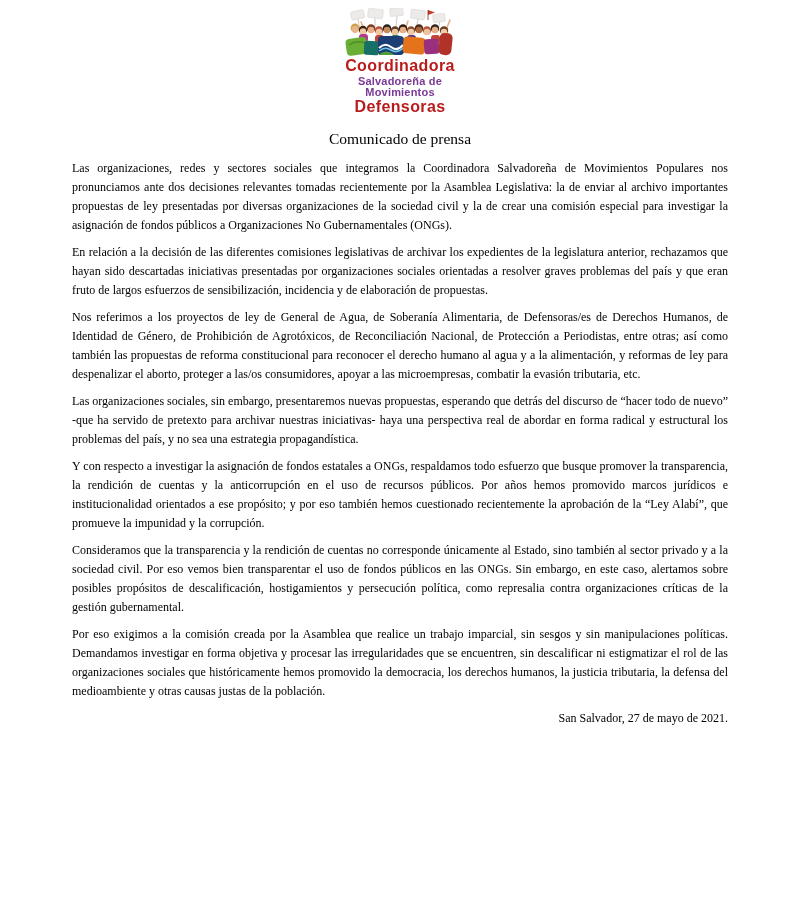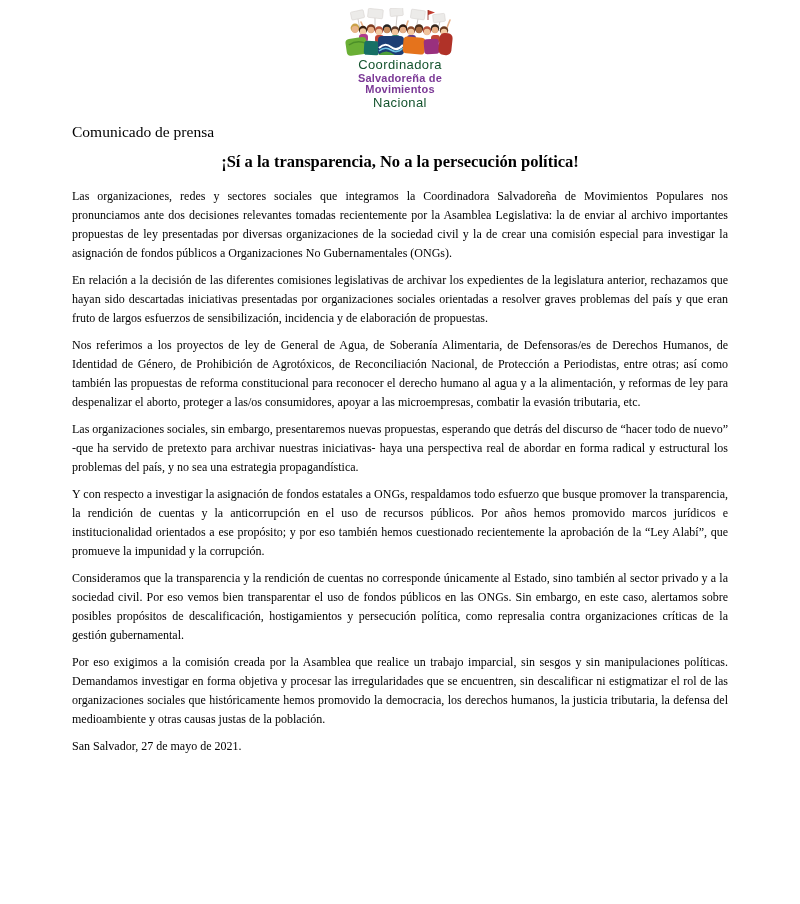--- a/index.html
+++ b/index.html
@@ -15,54 +15,54 @@
   }
   .logo {
     width: 130px;
     margin: 0 auto;
     text-align: center;
     line-height: 1;
   }
   .logo svg { display: block; margin: 0 auto; }
   .logo-title {
     font-family: "Liberation Sans", sans-serif;
-    font-weight: normal;
-    font-size: 13px;
+    font-weight: bold;
+    font-size: 16px;
     letter-spacing: 0.4px;
-    color: #14532d;
+    color: #b91c1c;
     line-height: 1.05;
   }
   .logo-subtitle {
     font-family: "Liberation Sans", sans-serif;
     font-weight: bold;
     font-size: 11px;
     letter-spacing: 0.2px;
     color: #7b3996;
     margin: 1px 0 1px 0;
   }
   .kicker {
-    text-align: left;
+    text-align: center;
     font-size: 15.5px;
     margin: 14px 0 11px 0;
   }
   .headline {
     text-align: center;
     font-size: 16.5px;
     font-weight: bold;
     font-family: "Liberation Serif", serif;
     margin: 0 0 15px 0;
   }
   .doc-body p {
     font-size: 12px;
     line-height: 19px;
     text-align: justify;
     margin: 0 0 8px 0;
   }
   .doc-body p.dateline {
-    text-align: left;
+    text-align: right;
     margin-top: 2px;
   }
 </style>
 </head>
 <body>
 
 <div class="page">
 
   <div class="logo">
     <svg width="110" height="50" viewBox="0 0 110 50" aria-hidden="true">
@@ -133,25 +133,24 @@
       <rect x="33" y="28" width="26" height="19" rx="4" fill="#1c3e74"></rect>
       <path d="M34,40 q6,-6 12,-1 q6,5 12,-2" stroke="#ffffff" stroke-width="2" fill="none"></path>
       <path d="M34,43 q6,-5 12,-1 q6,4 12,-2" stroke="#6ec3e6" stroke-width="1.6" fill="none"></path>
       <path d="M33,47 q8,-7 17,0 z" fill="#4f9e3a"></path>
       <rect x="58" y="29" width="22" height="17" rx="4" fill="#e5731c" transform="rotate(5 69 38)"></rect>
       <rect x="79" y="31" width="15" height="15" rx="3" fill="#99307e" transform="rotate(-4 86 38)"></rect>
       <rect x="94" y="25" width="13" height="22" rx="5" fill="#b03228" transform="rotate(6 100 36)"></rect>
     </svg>
     <div class="logo-title">Coordinadora</div>
     <div class="logo-subtitle">Salvadoreña de Movimientos</div>
-    <div class="logo-title">Nacional</div>
+    <div class="logo-title">Defensoras</div>
   </div>
 
   <p class="kicker">Comunicado de prensa</p>
-  <h1 class="headline">¡Sí a la transparencia, No a la persecución política!</h1>
 
   <div class="doc-body">
     <p>Las organizaciones, redes y sectores sociales que integramos la Coordinadora Salvadoreña de Movimientos Populares nos pronunciamos ante dos decisiones relevantes tomadas recientemente por la Asamblea Legislativa: la de enviar al archivo importantes propuestas de ley presentadas por diversas organizaciones de la sociedad civil y la de crear una comisión especial para investigar la asignación de fondos públicos a Organizaciones No Gubernamentales (ONGs).</p>
     <p>En relación a la decisión de las diferentes comisiones legislativas de archivar los expedientes de la legislatura anterior, rechazamos que hayan sido descartadas iniciativas presentadas por organizaciones sociales orientadas a resolver graves problemas del país y que eran fruto de largos esfuerzos de sensibilización, incidencia y de elaboración de propuestas.</p>
     <p>Nos referimos a los proyectos de ley de General de Agua, de Soberanía Alimentaria, de Defensoras/es de Derechos Humanos, de Identidad de Género, de Prohibición de Agrotóxicos, de Reconciliación Nacional, de Protección a Periodistas, entre otras; así como también las propuestas de reforma constitucional para reconocer el derecho humano al agua y a la alimentación, y reformas de ley para despenalizar el aborto, proteger a las/os consumidores, apoyar a las microempresas, combatir la evasión tributaria, etc.</p>
     <p>Las organizaciones sociales, sin embargo, presentaremos nuevas propuestas, esperando que detrás del discurso de “hacer todo de nuevo” -que ha servido de pretexto para archivar nuestras iniciativas- haya una perspectiva real de abordar en forma radical y estructural los problemas del país, y no sea una estrategia propagandística.</p>
     <p>Y con respecto a investigar la asignación de fondos estatales a ONGs, respaldamos todo esfuerzo que busque promover la transparencia, la rendición de cuentas y la anticorrupción en el uso de recursos públicos. Por años hemos promovido marcos jurídicos e institucionalidad orientados a ese propósito; y por eso también hemos cuestionado recientemente la aprobación de la “Ley Alabí”, que promueve la impunidad y la corrupción.</p>
     <p>Consideramos que la transparencia y la rendición de cuentas no corresponde únicamente al Estado, sino también al sector privado y a la sociedad civil. Por eso vemos bien transparentar el uso de fondos públicos en las ONGs. Sin embargo, en este caso, alertamos sobre posibles propósitos de descalificación, hostigamientos y persecución política, como represalia contra organizaciones críticas de la gestión gubernamental.</p>
     <p>Por eso exigimos a la comisión creada por la Asamblea que realice un trabajo imparcial, sin sesgos y sin manipulaciones políticas. Demandamos investigar en forma objetiva y procesar las irregularidades que se encuentren, sin descalificar ni estigmatizar el rol de las organizaciones sociales que históricamente hemos promovido la democracia, los derechos humanos, la justicia tributaria, la defensa del medioambiente y otras causas justas de la población.</p>
     <p class="dateline">San Salvador, 27 de mayo de 2021.</p>

